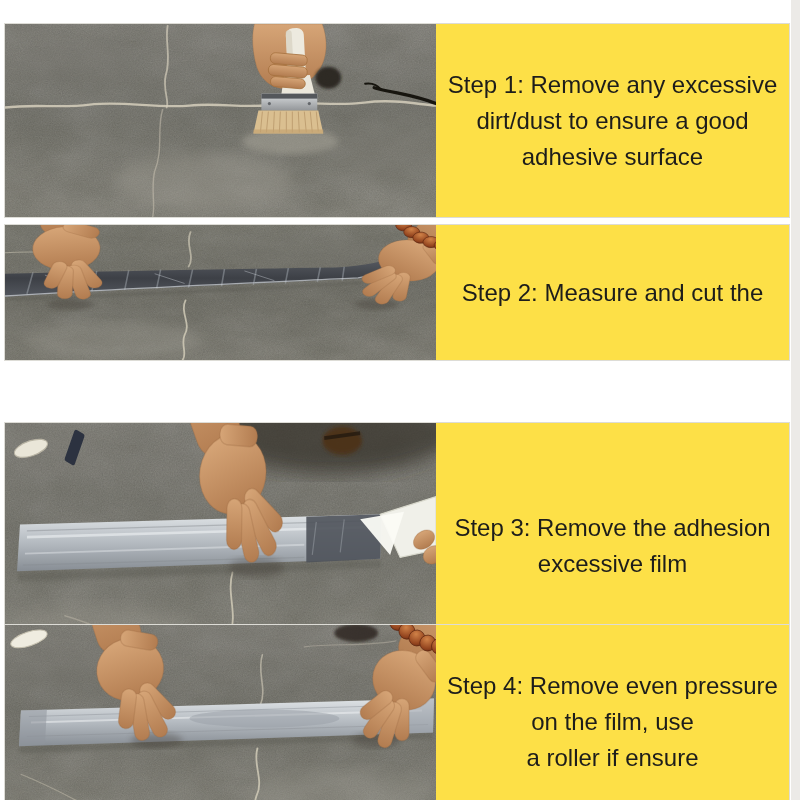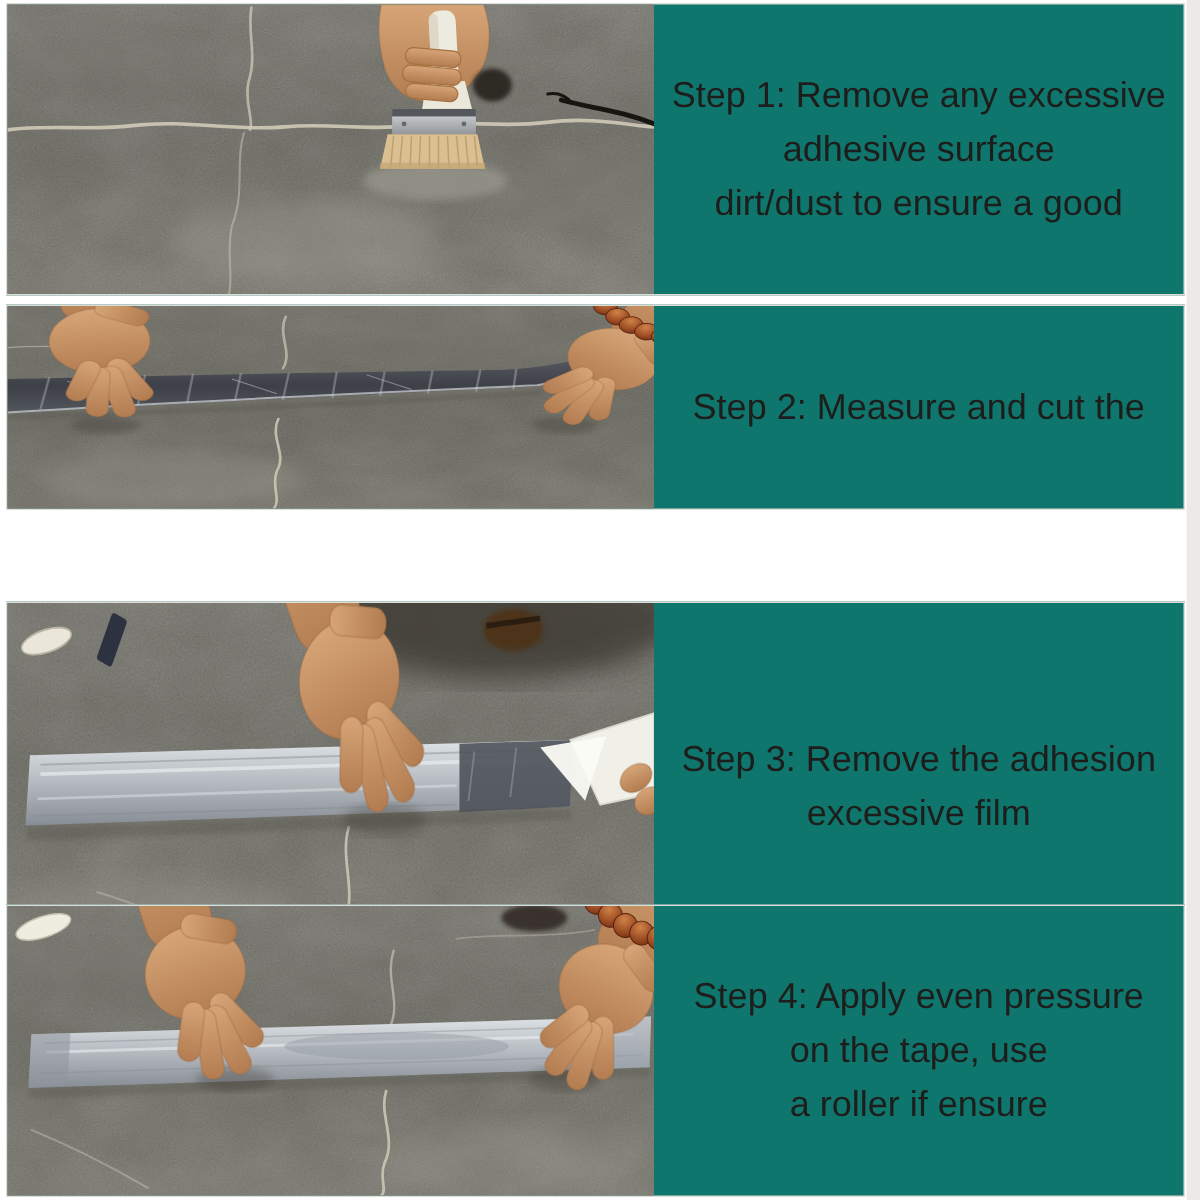--- a/index.html
+++ b/index.html
@@ -7,22 +7,23 @@
     width:800px;height:800px;position:relative;overflow:hidden;
     background:#ffffff;
     font-family:"Liberation Sans", sans-serif;
   }
   .right-strip{
     position:absolute;right:0;top:0;width:9px;height:800px;
     background:#eceae7;
   }
   .card{
     position:absolute;left:4px;width:786px;
-    background:#0f766e;border:1px solid #dddcd6;box-sizing:border-box;
+    background:#fde047;border:1px solid #dddcd6;box-sizing:border-box;
     display:flex;
+    margin-top:21px;
   }
   .card.c1{top:2px;height:195px}
   .card.c2{top:203px;height:137px}
   .card.c3{top:401px;height:248px}
   .card.c4{top:603px;height:195px}
   .photo{
     flex:0 0 431px;width:431px;height:100%;
     position:relative;overflow:hidden;background:#8d8c85;
   }
   .photo svg{display:block;width:100%;height:100%}
@@ -160,22 +161,22 @@
         </g>
       </g>
       <g stroke="#17150f" fill="none" stroke-linecap="round">
         <path d="M370,64 C392,70 410,71 432,80" stroke-width="3.2"></path>
         <path d="M377,66 C373,61 367,59 361,60" stroke-width="2"></path>
       </g>
     </svg>
   </div>
   <div class="caption">
     <div class="line">Step 1: Remove any excessive</div>
+    <div class="line">dirt/dust to ensure a good</div>
     <div class="line">adhesive surface</div>
-    <div class="line">dirt/dust to ensure a good</div>
   </div>
 </section>
 
 <section class="card c2">
   <div class="photo">
     <svg viewBox="0 0 432 194" preserveAspectRatio="none">
       <g>
         <rect width="432" height="194" fill="url(#concG2)"></rect>
         <rect width="432" height="194" filter="url(#fBlotch)" opacity="0.3"></rect>
         <rect width="432" height="194" filter="url(#fGrainD)" opacity="0.18"></rect>
@@ -286,19 +287,19 @@
         <path d="M404,75 L430,74 L429,108 L404,109 Z" fill="#9aa0a8" opacity=".5"></path>
       </g>
       <ellipse cx="152" cy="116" rx="26" ry="8" fill="#37332c" opacity=".3" filter="url(#blur4)"></ellipse>
       <use href="#gHand" transform="translate(120,36) rotate(-18) scale(1.25)" fill="url(#skinG)" stroke="#9a6a42" stroke-opacity=".3"></use>
       <ellipse cx="372" cy="116" rx="24" ry="8" fill="#37332c" opacity=".3" filter="url(#blur4)"></ellipse>
       <use href="#gHand" transform="translate(402,46) rotate(26) scale(1.18)" fill="url(#skinG)" stroke="#9a6a42" stroke-opacity=".3"></use>
       <use href="#gBeads" transform="translate(420,12) rotate(25)" fill="url(#beadG)" stroke="#54200c" stroke-width=".6"></use>
     </svg>
   </div>
   <div class="caption">
-    <div class="line">Step 4: Apply even pressure</div>
-    <div class="line">on the tape, use</div>
+    <div class="line">Step 4: Remove even pressure</div>
+    <div class="line">on the film, use</div>
     <div class="line">a roller if ensure</div>
   </div>
 </section>
 
 <div class="right-strip"></div>
 
 </body></html>

